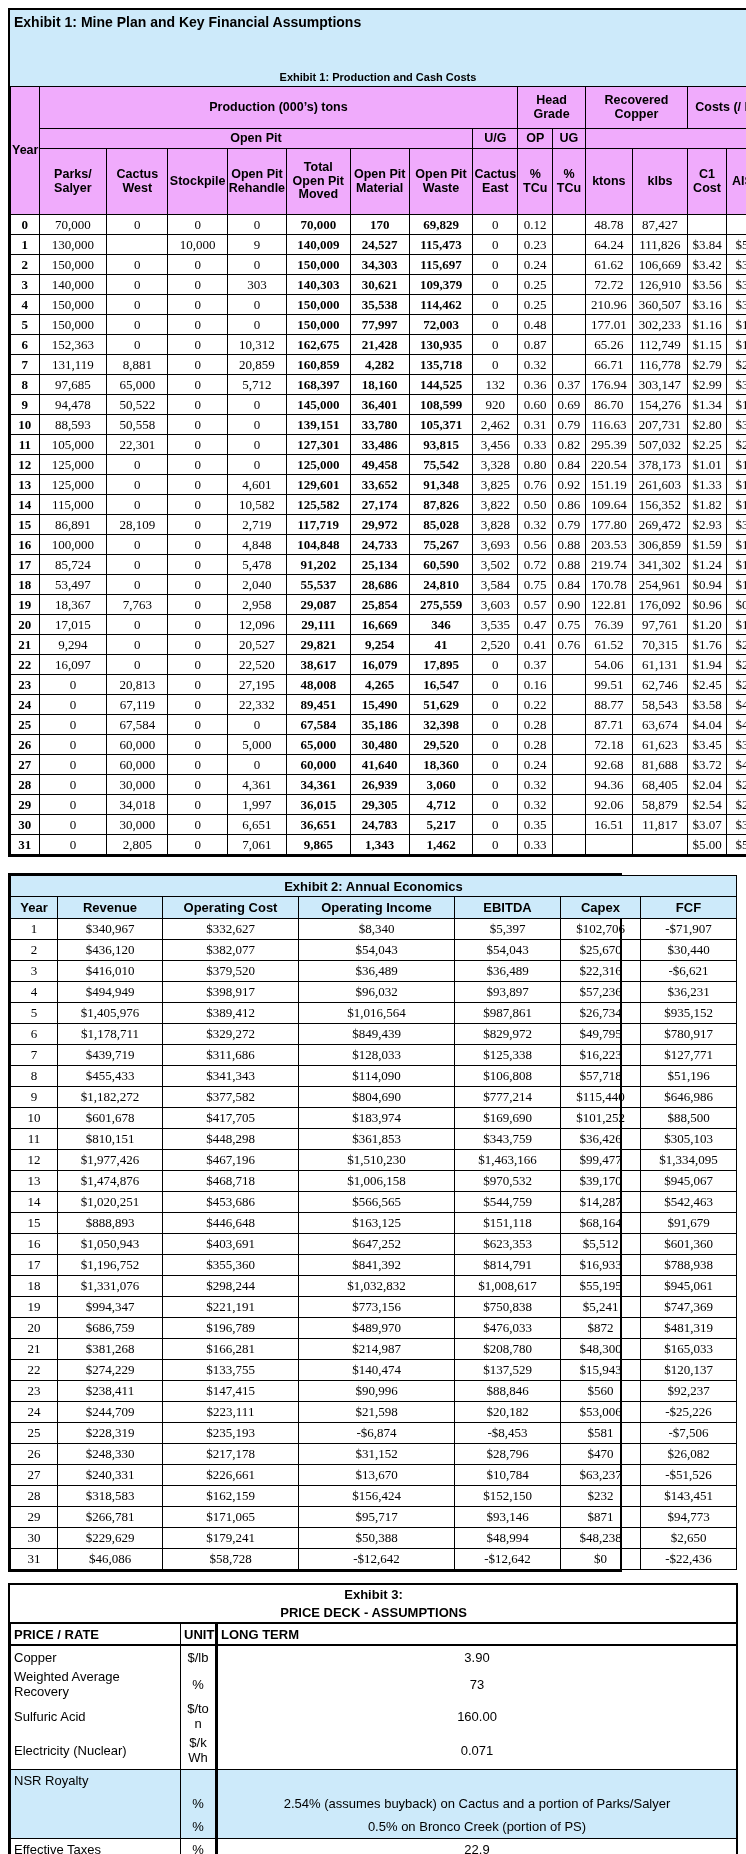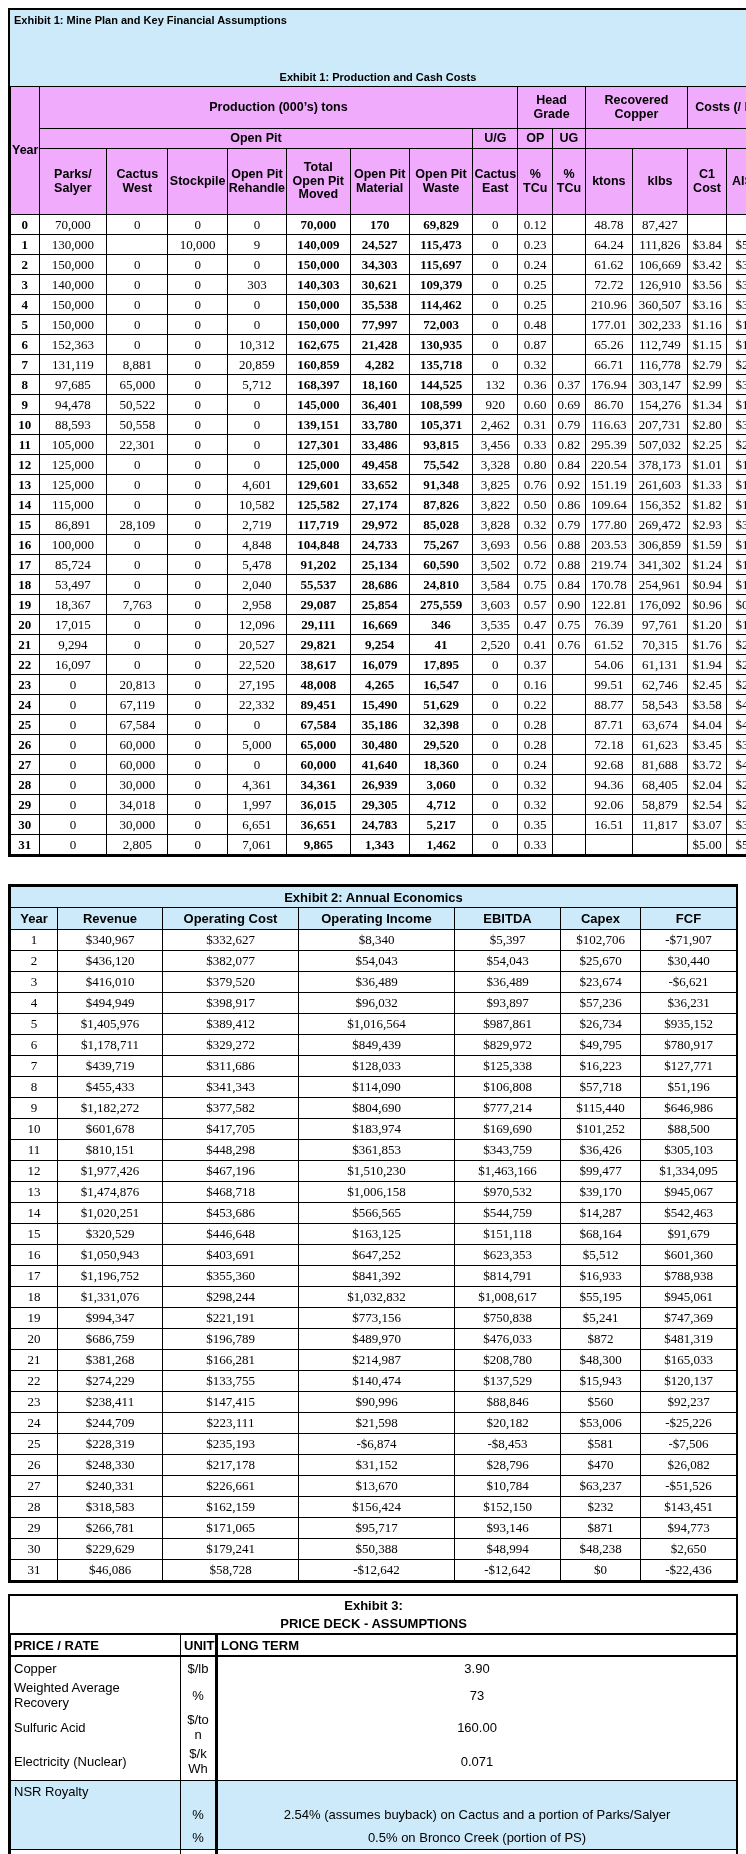--- a/index.html
+++ b/index.html
@@ -14,41 +14,41 @@
   
   .ex1-wrap {
     width:738px; overflow:hidden;
     border:2px solid #000; border-right:none;
   }
   .ex1-title {
     background:#cdeafa; height:76px;
     display:flex; flex-direction:column; justify-content:space-between;
     padding:4px 4px 3px 4px;
   }
-  .ex1-title .t1 { font-weight:bold; font-size:11px; text-align:left; }
+  .ex1-title .t1 { font-weight:bold; font-size:14px; text-align:left; }
   .ex1-title .t2 { font-weight:bold; font-size:11px; text-align:center; width:728px; }
   table { border-collapse:collapse; }
   .ex1-table { table-layout:fixed; width:758px; }
   .ex1-table th {
     background:#f0abfc; border:1px solid #000;
     font-family:"Liberation Sans",sans-serif; font-weight:bold; font-size:12.5px;
     line-height:1.1; padding:1px 1px; text-align:center; vertical-align:middle;
     overflow:hidden;
   }
   .ex1-table .rowA th { height:42px; }
   .ex1-table .rowB th { height:20px; }
   .ex1-table .rowC th { height:66px; }
   .ex1-table td {
     border:1px solid #000; font-family:"Liberation Serif",serif; font-size:13px;
     height:20px; padding:0 1px; text-align:center; white-space:nowrap; overflow:hidden;
   }
   td.b { font-weight:bold; }
 
   
-  .ex2-wrap { margin-top:27px; width:730px; border:2px solid #000; }
+  .ex2-wrap { margin-top:16px; width:614px; border:2px solid #000; }
   .ex2-table { table-layout:fixed; width:100%; }
   .ex2-table th {
     background:#cdeafa; border:1px solid #000;
     font-family:"Liberation Sans",sans-serif; font-weight:bold; font-size:13px;
     height:22px; padding:0 2px; text-align:center; vertical-align:middle;
   }
   .ex2-table th.title { height:21px; }
   .ex2-table td {
     border:1px solid #000; font-family:"Liberation Serif",serif; font-size:13px;
     height:21px; padding:0 2px; text-align:center; white-space:nowrap; overflow:hidden;
@@ -727,21 +727,21 @@
           <td>$54,043</td>
           <td>$25,670</td>
           <td>$30,440</td>
         </tr>
         <tr>
           <td>3</td>
           <td>$416,010</td>
           <td>$379,520</td>
           <td>$36,489</td>
           <td>$36,489</td>
-          <td>$23,674</td>
+          <td>$22,316</td>
           <td>-$6,621</td>
         </tr>
         <tr>
           <td>4</td>
           <td>$494,949</td>
           <td>$398,917</td>
           <td>$96,032</td>
           <td>$93,897</td>
           <td>$57,236</td>
           <td>$36,231</td>
@@ -831,21 +831,21 @@
           <td>14</td>
           <td>$1,020,251</td>
           <td>$453,686</td>
           <td>$566,565</td>
           <td>$544,759</td>
           <td>$14,287</td>
           <td>$542,463</td>
         </tr>
         <tr>
           <td>15</td>
-          <td>$320,529</td>
+          <td>$888,893</td>
           <td>$446,648</td>
           <td>$163,125</td>
           <td>$151,118</td>
           <td>$68,164</td>
           <td>$91,679</td>
         </tr>
         <tr>
           <td>16</td>
           <td>$1,050,943</td>
           <td>$403,691</td>

